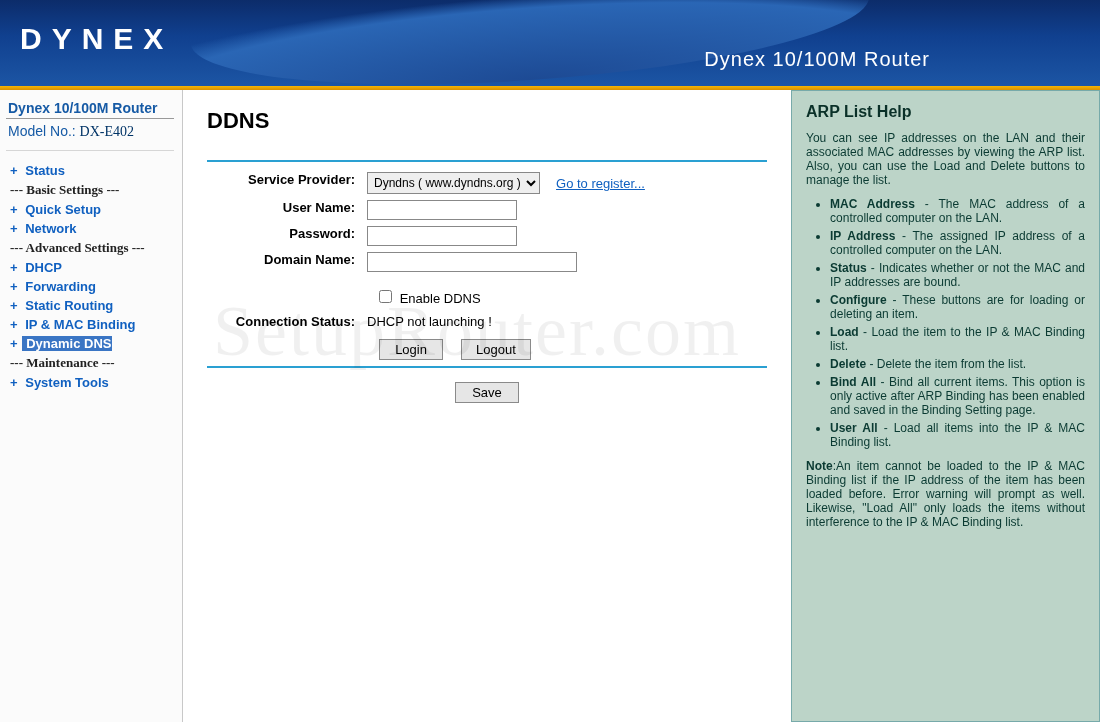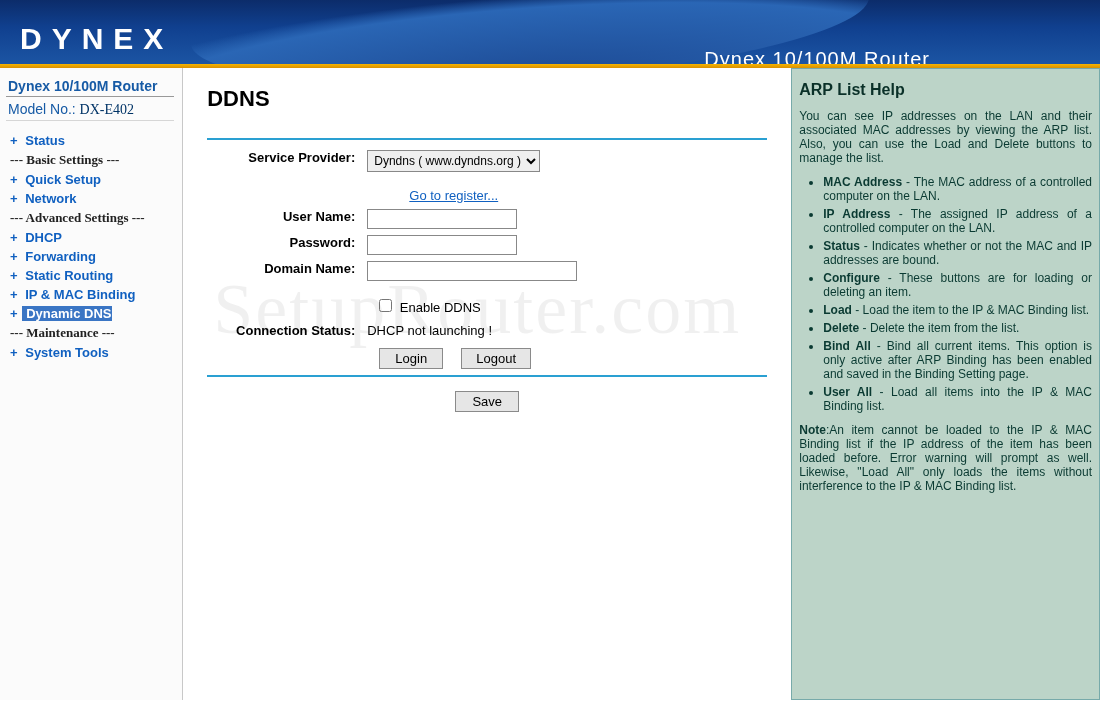--- a/index.html
+++ b/index.html
@@ -7,21 +7,21 @@
     font-family: Arial, Helvetica, sans-serif;
     font-size: 13px;
     width: 1100px;
     height: 722px;
     overflow: hidden;
     background: #fff;
     color: #000;
   }
   
   .header {
-    height: 68px;
+    height: 90px;
     background: linear-gradient(to bottom, #0c2c6a 0%, #10408f 40%, #1d57a6 100%);
     position: relative;
     color: #fff;
     overflow: hidden;
   }
   .header::after{
     content:"";
     position:absolute;
     left:0; right:0; bottom:0;
     height:4px;
@@ -64,21 +64,21 @@
     color:#165aa5;
     font-weight:bold;
     font-size:14px;
     padding:0 2px 2px;
     border-bottom:1px solid #999;
     margin-right:8px;
   }
   .sidebar .model{
     color:#165aa5;
     font-size:14px;
-    padding:4px 2px 2px;
+    padding:4px 2px 10px;
     margin-right:8px;
     border-bottom:1px solid #d6d6d6;
   }
   .model-no{ color:#003366; font-family:"Times New Roman",serif; }
   ul.nav{
     list-style:none;
     margin-top:10px;
   }
   ul.nav li{
     padding:2px 2px 2px 4px;
@@ -125,21 +125,20 @@
   .row .label{
     width:160px;
     text-align:right;
     font-weight:bold;
     padding-right:12px;
   }
   .row .field{
     display:flex;
     align-items:center;
     gap:16px;
-    flex-direction:column;
   }
   input[type=text], input[type=password]{
     border:1px solid #888;
     height:20px;
     width:150px;
     padding:0 3px;
     font-size:12px;
   }
   select{
     border:1px solid #888;
@@ -159,21 +158,21 @@
     cursor:pointer;
     min-width:64px;
   }
   .btn-row{ padding-left:172px; display:flex; gap:18px; margin:10px 0 6px;}
   .save-row{ text-align:center; margin-top:14px;}
   
   .help{
     width:320px;
     border:1px solid #7aa;
     background:#bcd4c8;
-    padding:12px 7px 20px;
+    padding:12px 14px 20px;
     color:#0a3a32;
     overflow:auto;
   }
   .help h2{
     font-size:16px;
     margin-bottom:10px;
     color:#0a3028;
   }
   .help p{ margin:10px 0; font-size:12px; text-align:justify; }
   .help ul{ margin:6px 0 6px 24px; }

